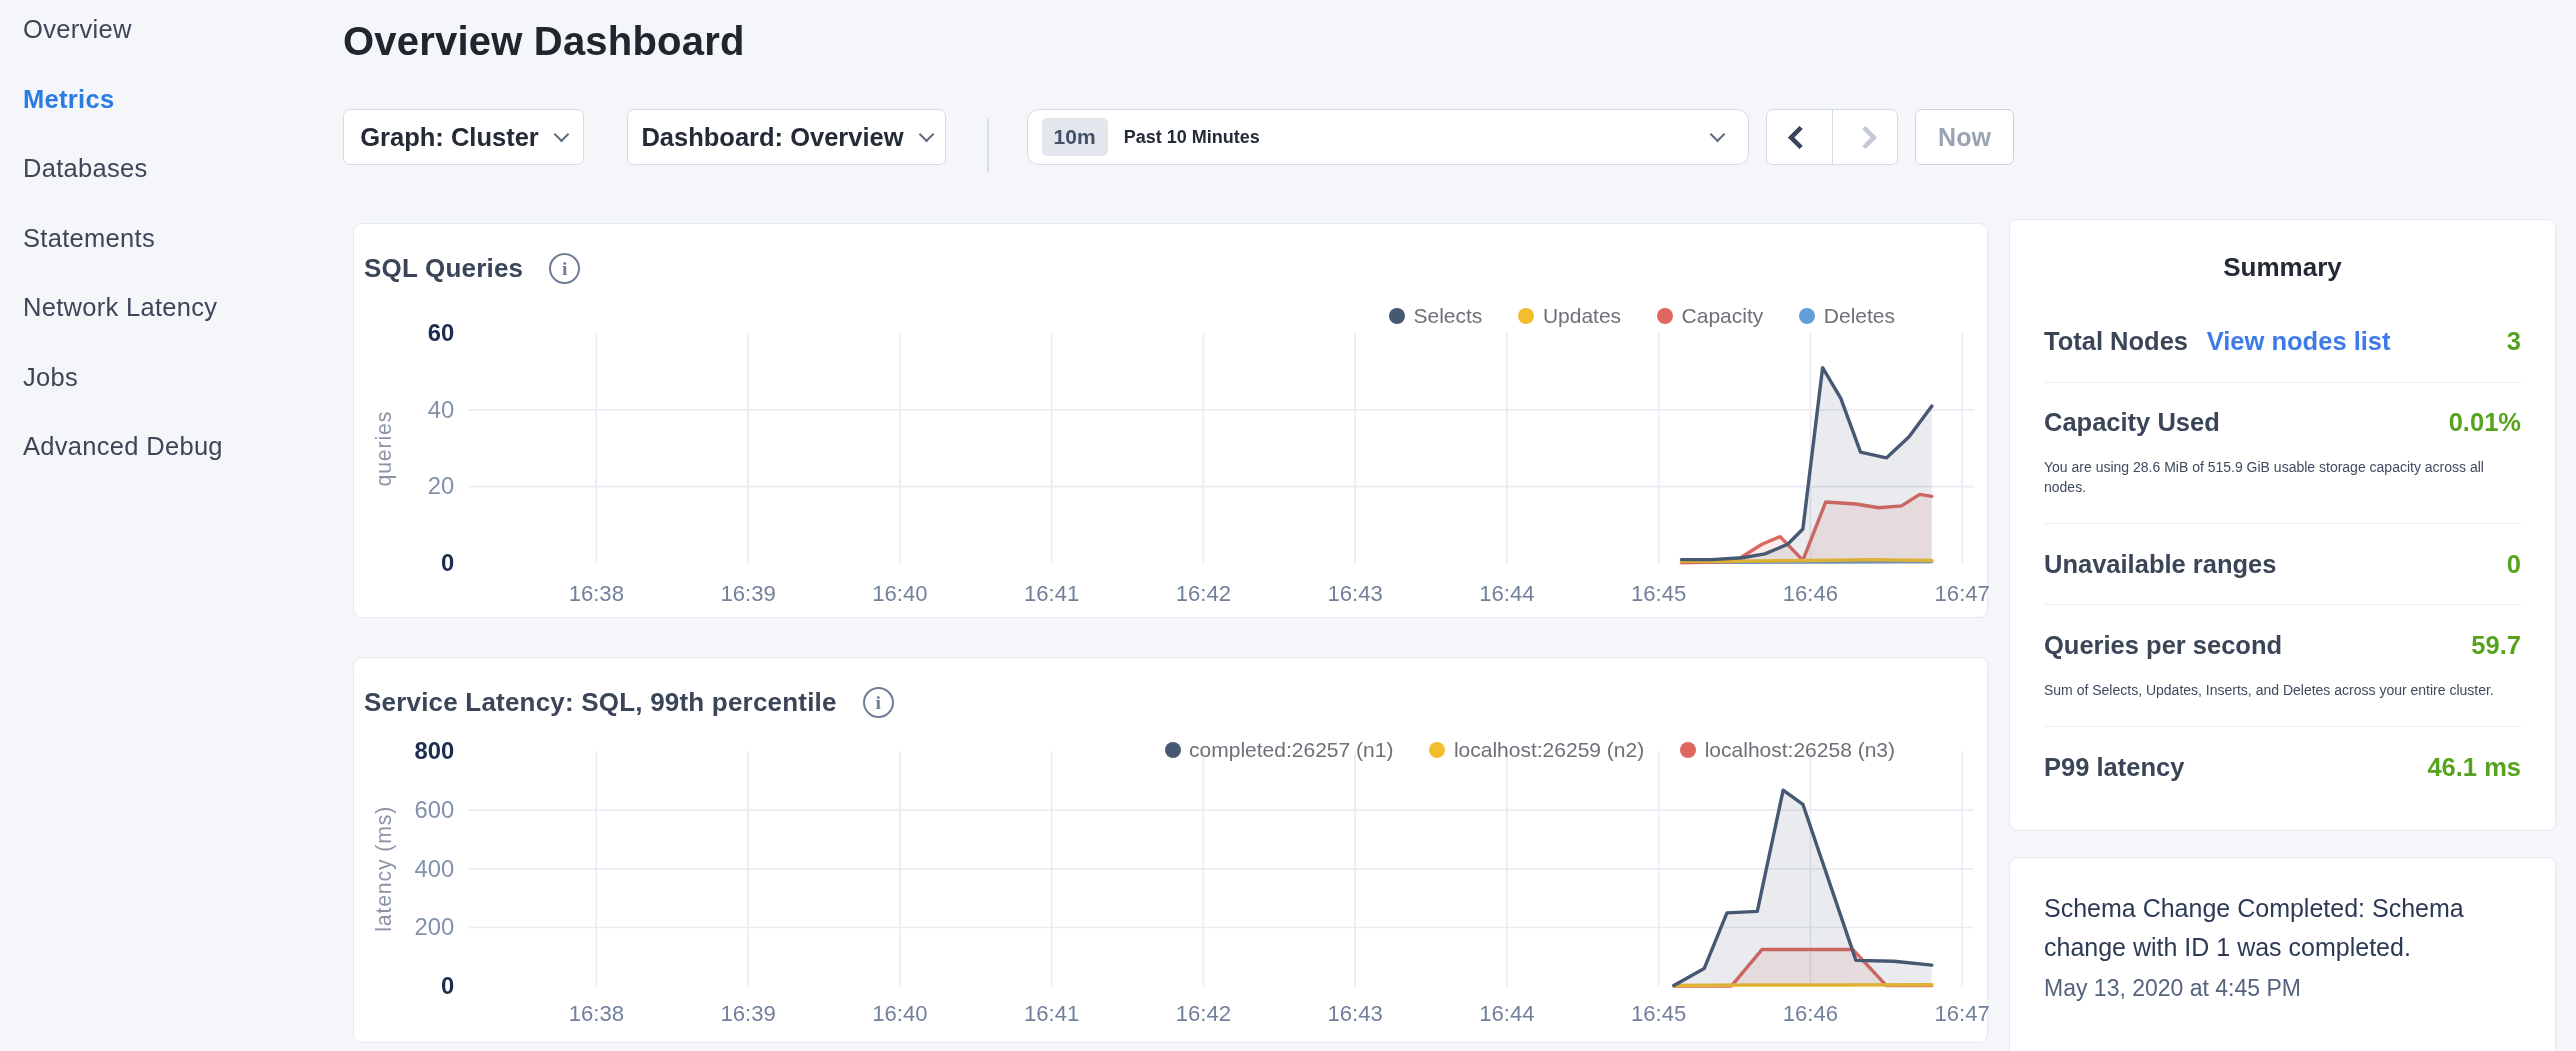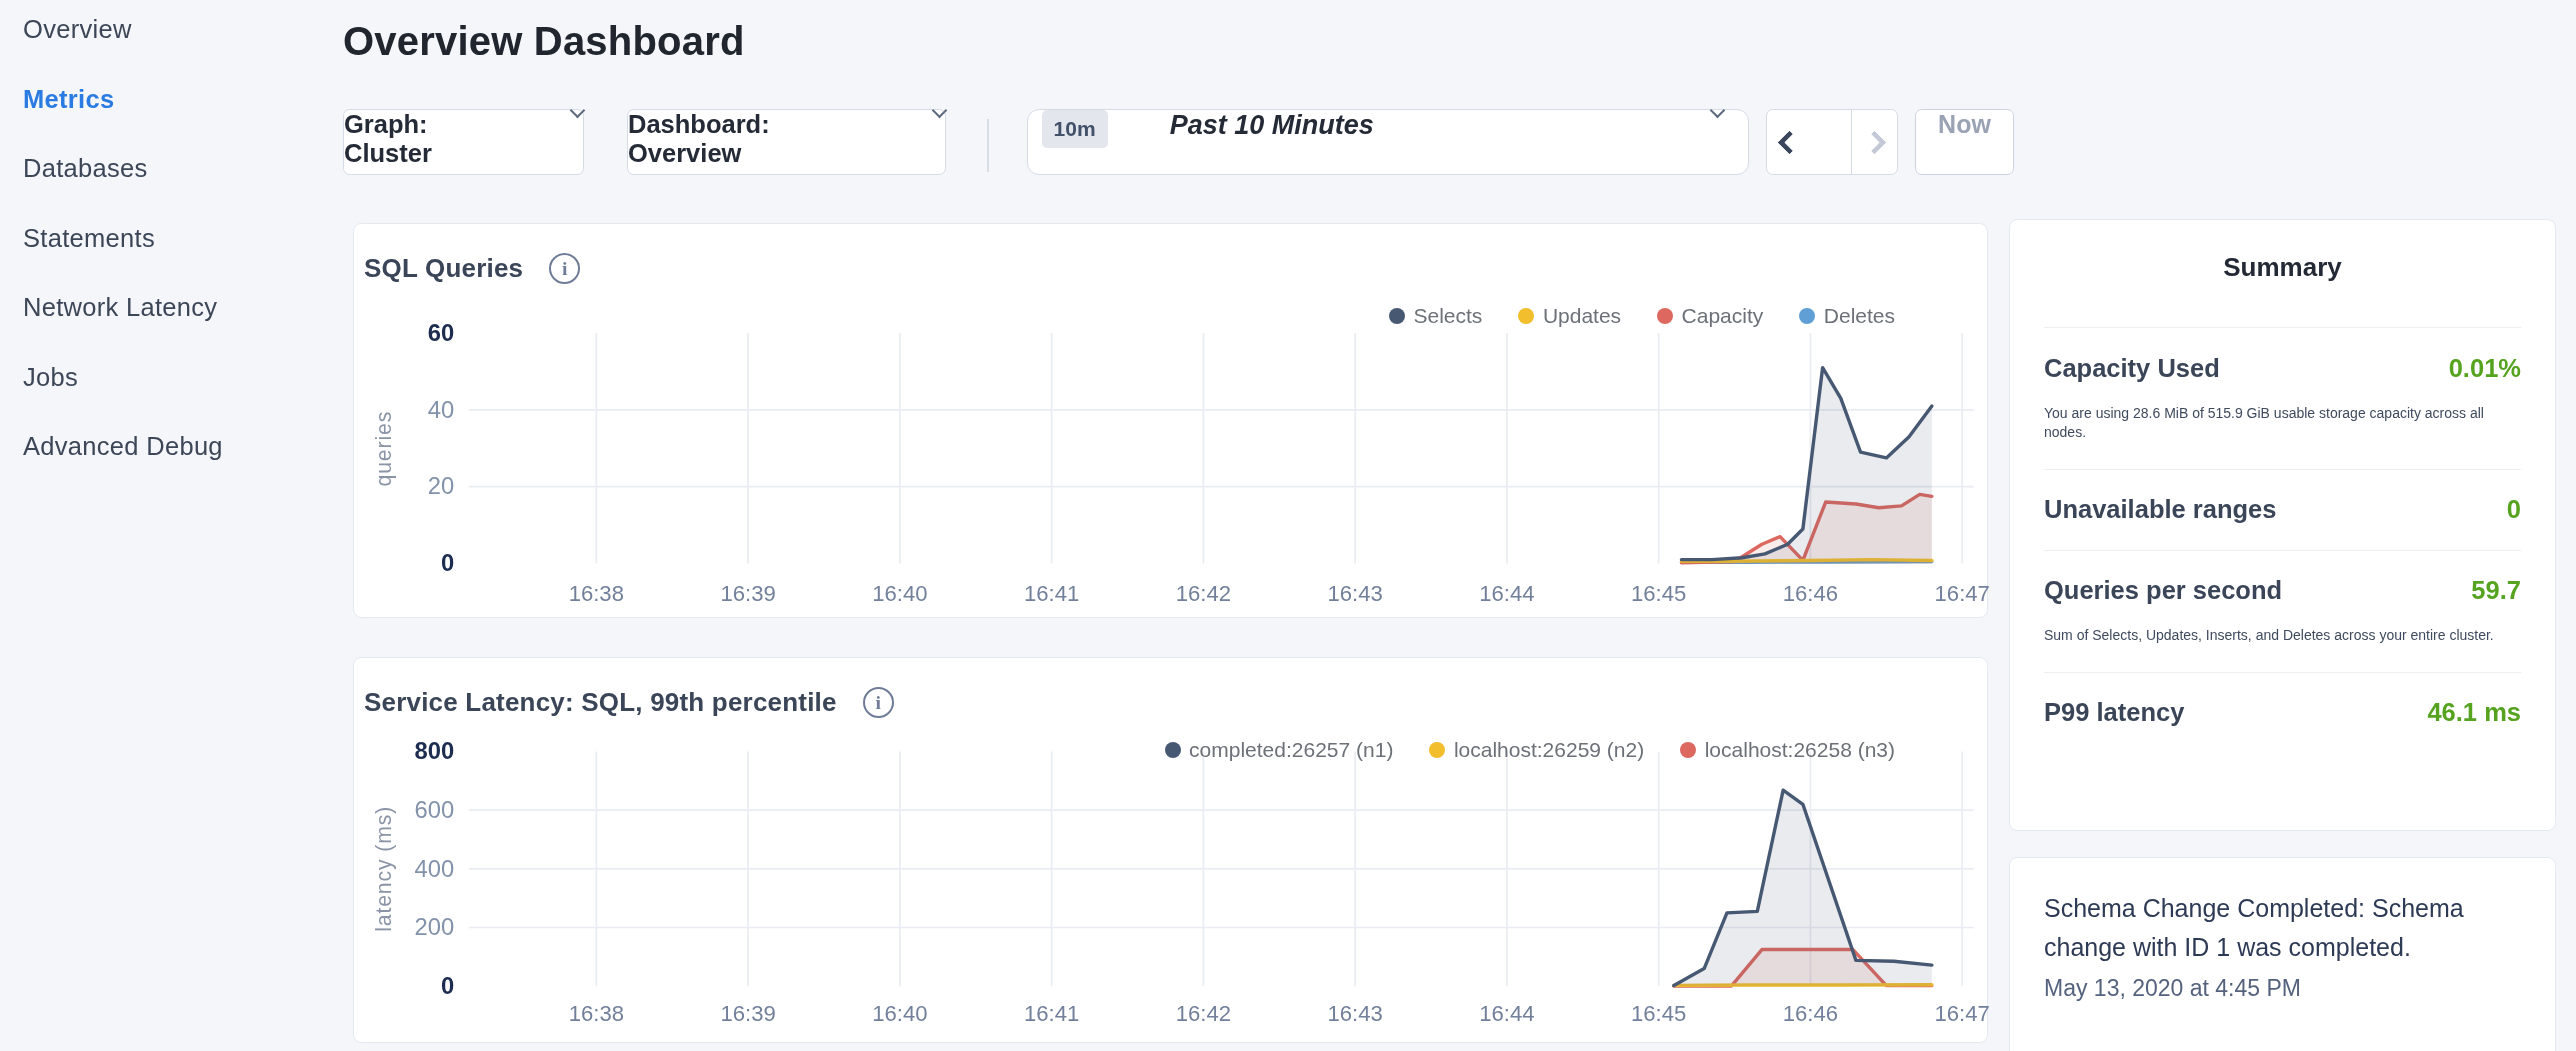--- a/index.html
+++ b/index.html
@@ -16,39 +16,39 @@
     font-size:25.5px; line-height:25.5px; font-weight:500;
     color:#3c4657; margin-bottom:44px; cursor:pointer; letter-spacing:0.3px;
   }
   .side-item.active { color:#2b7ce2; font-weight:700; }
   
   #page-title {
     position:absolute; left:343px; top:18.7px;
     font-size:40px; font-weight:700; color:#20252e; letter-spacing:0.2px;
   }
   .ctl {
-    position:absolute; top:109px; height:66px; background:#fff;
+    position:absolute; top:109px; height:56px; background:#fff;
     border:1.7px solid #d5dbe5; border-radius:6.8px;
-    display:flex; align-items:flex-start; justify-content:center;gap:38px;
+    display:flex; align-items:center; justify-content:center;
   }
   .ctl-label { font-size:25.5px; font-weight:600; color:#242b36; }
   .chev-down {
     width:11px; height:11px; margin-left:17px; margin-top:-5.1px;
     border-right:2.6px solid #5d6a80; border-bottom:2.6px solid #5d6a80;
     transform:rotate(45deg); flex:0 0 auto;
   }
   #graph-dd   { left:343px; width:241px; }
   #dash-dd    { left:627px; width:319px; }
   #ctl-divider{ position:absolute; left:987px; top:119px; width:1.7px; height:53px; background:#d9dde6; }
   #timebox    { left:1027px; width:722px; justify-content:flex-start; padding:0 25.5px 0 13.6px;border-radius:12px; }
   #time-badge {
     background:#e3e7ed; border-radius:5.1px; padding:6.8px 12px;
     font-size:21px; font-weight:700; color:#42506a;
   }
-  #time-label { margin-left:24px; font-size:27px; font-weight:700;font-style:italic; }
+  #time-label { margin-left:16px; font-size:18px; font-weight:700; }
   #timebox .chev-down { margin-left:auto; }
   #arrowbox { left:1766px; width:132px; padding:0; }
   .arrow-cell { flex:1 1 50%; height:100%; display:flex; align-items:center; justify-content:center; cursor:pointer; }
   .arrow-cell + .arrow-cell { border-left:1.7px solid #d5dbe5; }
   .chev-left {
     width:17px; height:17px;
     border-left:5.1px solid #3a465c; border-bottom:5.1px solid #3a465c;
     transform:rotate(45deg); border-radius:1.7px;
   }
   .chev-right {
@@ -263,20 +263,27 @@
       <span class="legend-item">
         <span class="legend-dot" style="background: rgb(220, 104, 96);"></span>
         <span class="legend-label">localhost:26258 (n3)</span>
       </span>
     </div>
 </section>
 
 <aside class="card" id="summary-card">
   <div class="panel-title">Summary</div>
 
+  <div class="sum-row">
+    <div class="sum-row-top">
+      <span class="sum-label">Total Nodes</span>
+      <span class="sum-link">View nodes list</span>
+      <span class="sum-value">3</span>
+    </div>
+  </div>
   <div class="sum-div"></div>
 
   <div class="sum-row">
     <div class="sum-row-top">
       <span class="sum-label">Capacity Used</span>
       <span class="sum-value">0.01%</span>
     </div>
     <div class="sum-sub">You are using 28.6 MiB of 515.9 GiB usable storage capacity across all nodes.</div>
   </div>
   <div class="sum-div"></div>

